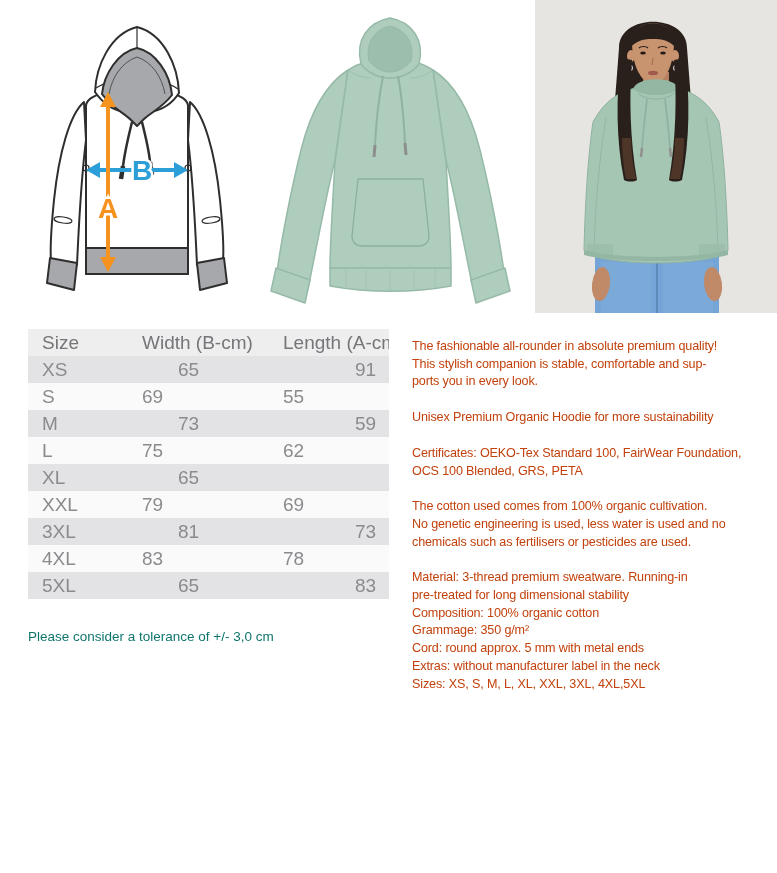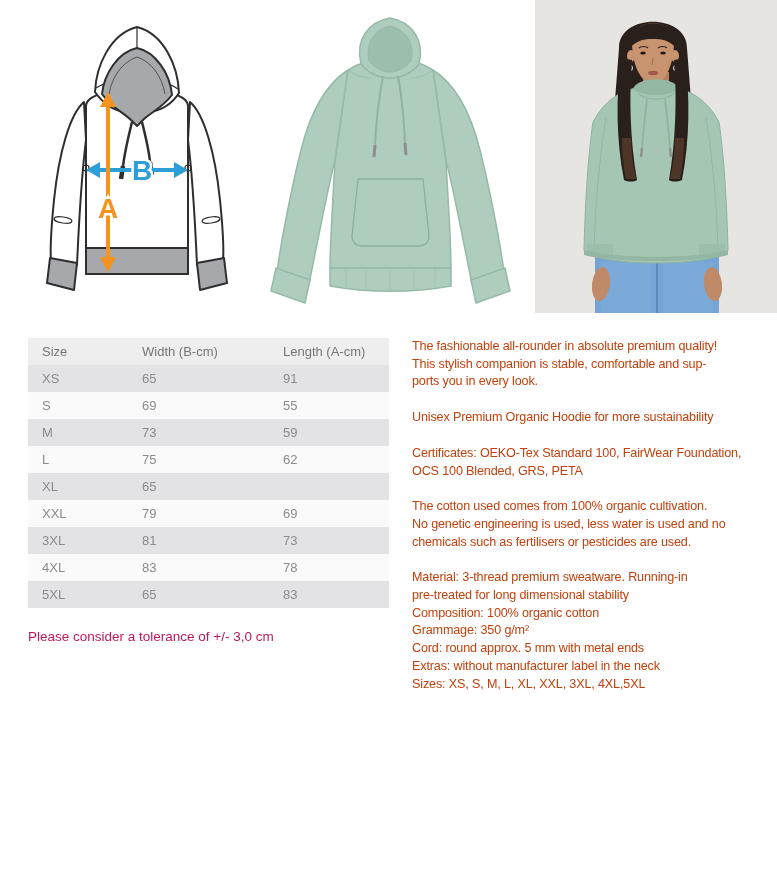--- a/index.html
+++ b/index.html
@@ -14,42 +14,42 @@
   }
   .img-abs { position: absolute; display: block; }
   .diagram-svg { left: 46px; top: 22px; }
   .flat-svg   { left: 268px; top: 12px; }
   .model-svg  { left: 535px; top: 0; }
 
   
   .size-table {
     position: absolute;
     left: 28px;
-    top: 338px;
+    top: 329px;
     width: 361px;
-    font-size: 13px;
+    font-size: 19px;
     color: #8a8b8e;
   }
   .t-row {
     display: grid;
     grid-template-columns: 100px 141px 120px;
     height: 27px;
     line-height: 27px;
   }
   .t-row > div { padding-left: 14px; overflow: hidden; white-space: nowrap; }
   .t-row.head { background: #eeeeef; color: #757679; }
-  .t-row.alt  { background: #e3e3e5; }
+  .t-row.alt  { background: #e3e3e5; gap: 36px; }
   .t-row.norm { background: #fafafa; }
 
   .tolerance {
     position: absolute;
     left: 28px;
     top: 629px;
     font-size: 13.5px;
-    color: #be185d;
+    color: #0f766e;
   }
 
   .description {
     position: absolute;
     left: 412px;
     top: 338px;
     width: 362px;
     font-size: 12.6px;
     line-height: 17.7px;
     color: #c2410c;

